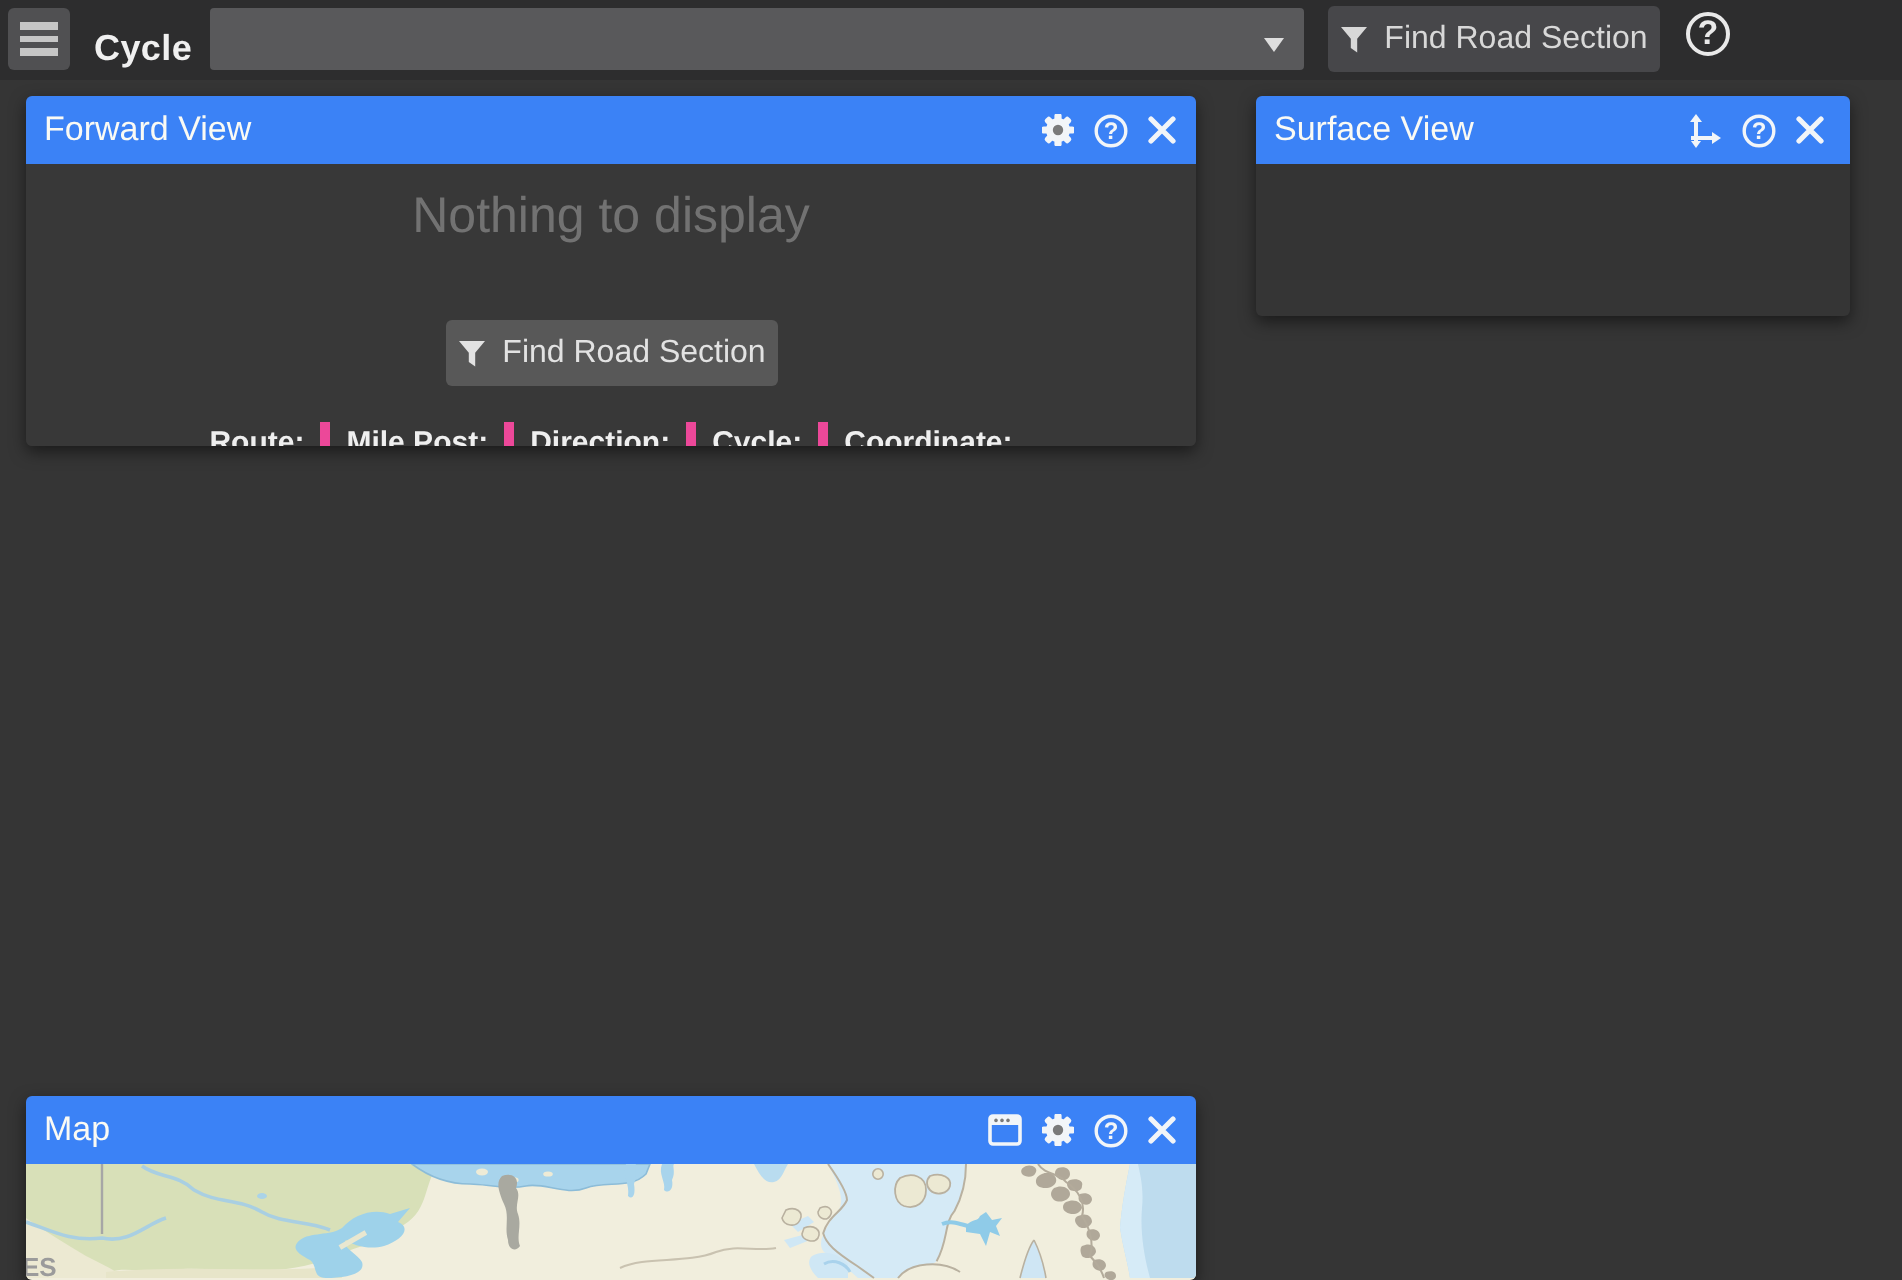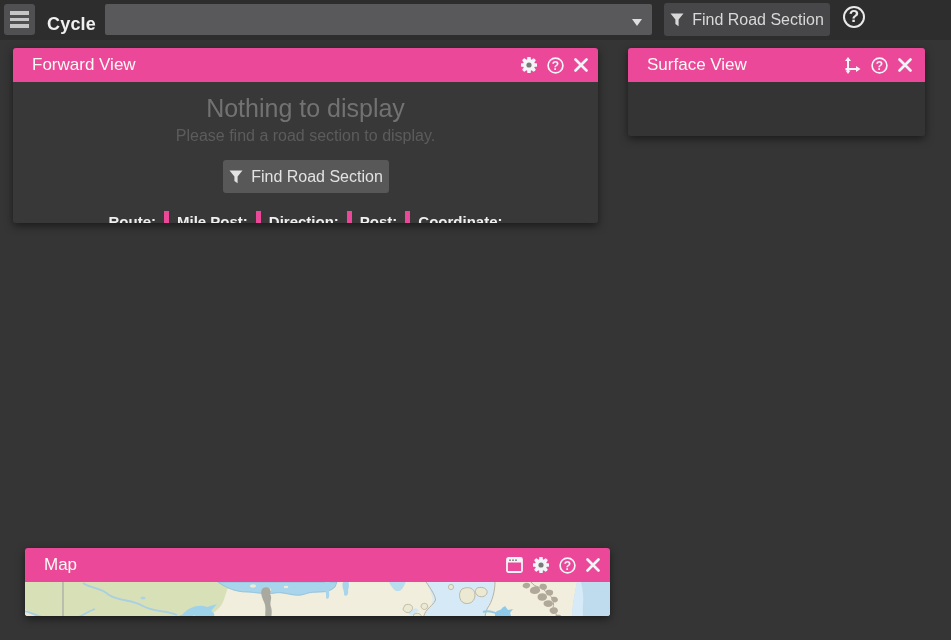--- a/index.html
+++ b/index.html
@@ -10,41 +10,41 @@
   .burger span { position:absolute; left:6px; width:19px; height:3.5px; background:#c6c6c6; }
   .cycle { position:absolute; left:47px; top:14px; font-size:18px; color:#f0f0f0; font-weight:bold; letter-spacing:0.2px; }
   .dd { position:absolute; left:105px; top:4px; width:547px; height:31px; background:#59595b; border-radius:2px; }
   .dd .arr { position:absolute; right:10px; top:15px; width:0; height:0;
     border-left:5.5px solid transparent; border-right:5.5px solid transparent; border-top:7px solid #dedede; }
   .frs-top { position:absolute; left:664px; top:3px; width:166px; height:33px; background:#47474a;
     border-radius:3px; color:#d8d8d8; font-size:16px; display:flex; align-items:center; justify-content:center; gap:8px; }
   .help-top { position:absolute; left:843px; top:6px; width:22px; height:22px; border:2.5px solid #e9e9e9;
     border-radius:50%; color:#e9e9e9; font-size:17px; font-weight:bold; text-align:center; line-height:17.5px; }
   .panel { position:absolute; border-radius:3px; box-shadow:0 3px 8px rgba(0,0,0,0.5); overflow:hidden; }
-  .phead { height:34px; background:#ec4899; color:#fafaf4; font-size:17px; line-height:34px;
-    padding-left:19px; position:relative; }
+  .phead { height:34px; background:#3b82f6; color:#fafaf4; font-size:17px; line-height:34px;
+    padding-left:9px; position:relative; }
   .picons { position:absolute; right:10px; top:0; height:34px; display:flex; align-items:center; gap:10px; }
   #sv .picons { right:13px; }
   .pbody { background:#383838; position:relative; }
   
   #fv { left:13px; top:48px; width:585px; height:175px; }
   #fv .pbody { height:141px; }
   .ntd { text-align:center; color:#727272; font-size:25px; padding-top:12px; }
   .ntd2 { text-align:center; color:#5c5c5c; font-size:16px; margin-top:4px; }
   .frs-mid { position:absolute; left:210px; top:78px; width:166px; height:33px; background:#585858;
     border-radius:3px; color:#e2e2e2; font-size:16px; display:flex; align-items:center; justify-content:center; gap:8px; }
   .thead { position:absolute; left:0; top:129px; width:100%; display:flex; justify-content:center;
     color:#efefef; font-size:15px; font-weight:bold; }
   .thead span { padding:0 8px; border-left:5px solid #ec4899; line-height:22px; }
   .thead span:first-child { border-left:none; }
   
-  #sv { left:628px; top:48px; width:297px; height:88px; }
+  #sv { left:628px; top:48px; width:297px; height:110px; }
   #sv .pbody { height:58px; background:#343434; }
   
-  #mp { left:13px; top:548px; width:585px; height:68px;margin-left:12px; }
+  #mp { left:13px; top:548px; width:585px; height:92px; }
   #mp .pbody { height:58px;text-align:right; }
 </style>
 </head>
 <body>
 <div class="topbar">
   <div class="burger">
       <span style="top:7px"></span>
       <span style="top:13.5px"></span>
       <span style="top:20px"></span>
     </div>
@@ -75,29 +75,28 @@
           <circle cx="8.5" cy="8.5" r="7.4" fill="none" stroke="#f2f5f8" stroke-width="1.7"></circle>
           <text x="8.5" y="12.6" font-size="12" font-weight="bold" fill="#f2f5f8" text-anchor="middle" font-family="Liberation Sans">?</text>
         </svg>
       <svg width="14" height="14" viewBox="0 0 14 14">
           <path d="M1.5 1.5 L12.5 12.5 M12.5 1.5 L1.5 12.5" stroke="#f2f5f8" stroke-width="2.6" stroke-linecap="round"></path>
         </svg>
     </div>
   </div>
   <div class="pbody">
     <div class="ntd">Nothing to display</div>
-    <div class="ntd2">Please find a road section to display.</div>
     <div class="frs-mid"><svg width="14" height="14" viewBox="0 0 14 14">
           <path d="M0.5 0.5 H13.5 L8.6 6.4 V13.2 L5.4 11 V6.4 Z" fill="#e2e2e2"></path>
         </svg>Find Road Section</div>
     <div class="thead">
         <span>Route:</span>
         <span>Mile Post:</span>
         <span>Direction:</span>
-        <span>Post:</span>
+        <span>Cycle:</span>
         <span>Coordinate:</span>
       </div>
   </div>
 </div>
 
 <div class="panel" id="sv">
   <div class="phead">Surface View
     <div class="picons">
       <svg width="18" height="17" viewBox="0 0 18 17">
           <g stroke="#f2f5f8" stroke-width="2" fill="#f2f5f8">

